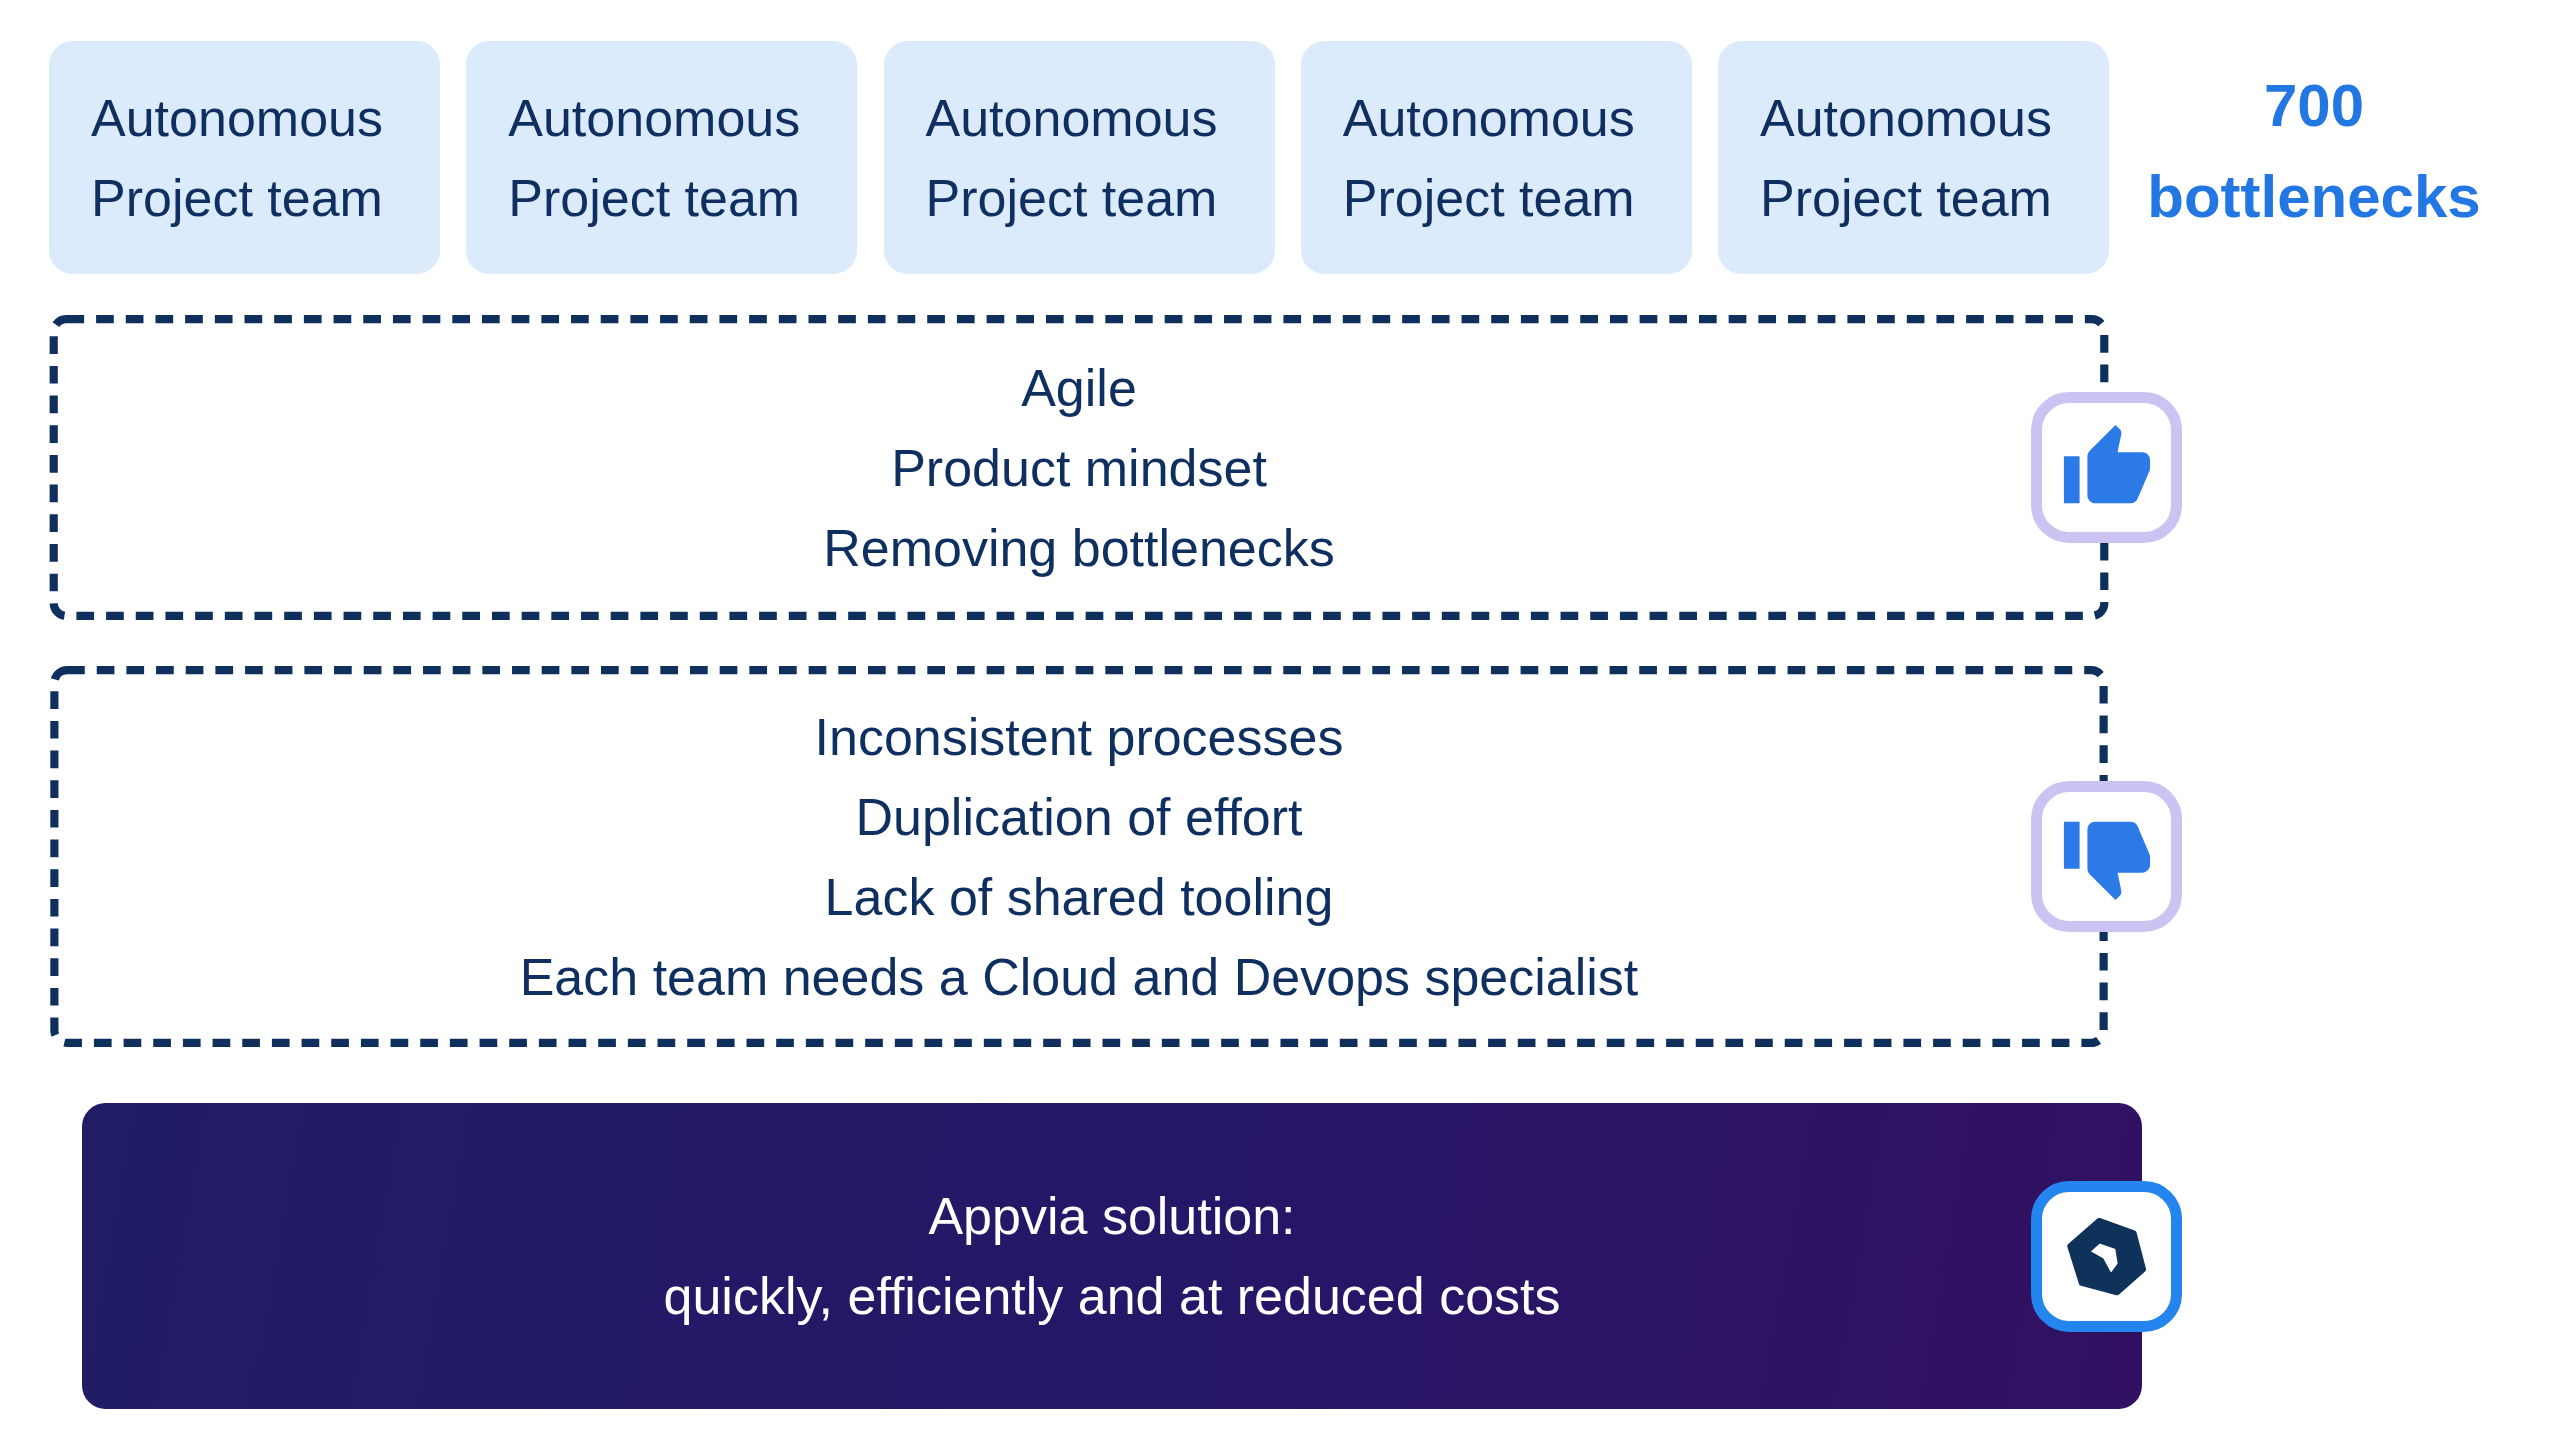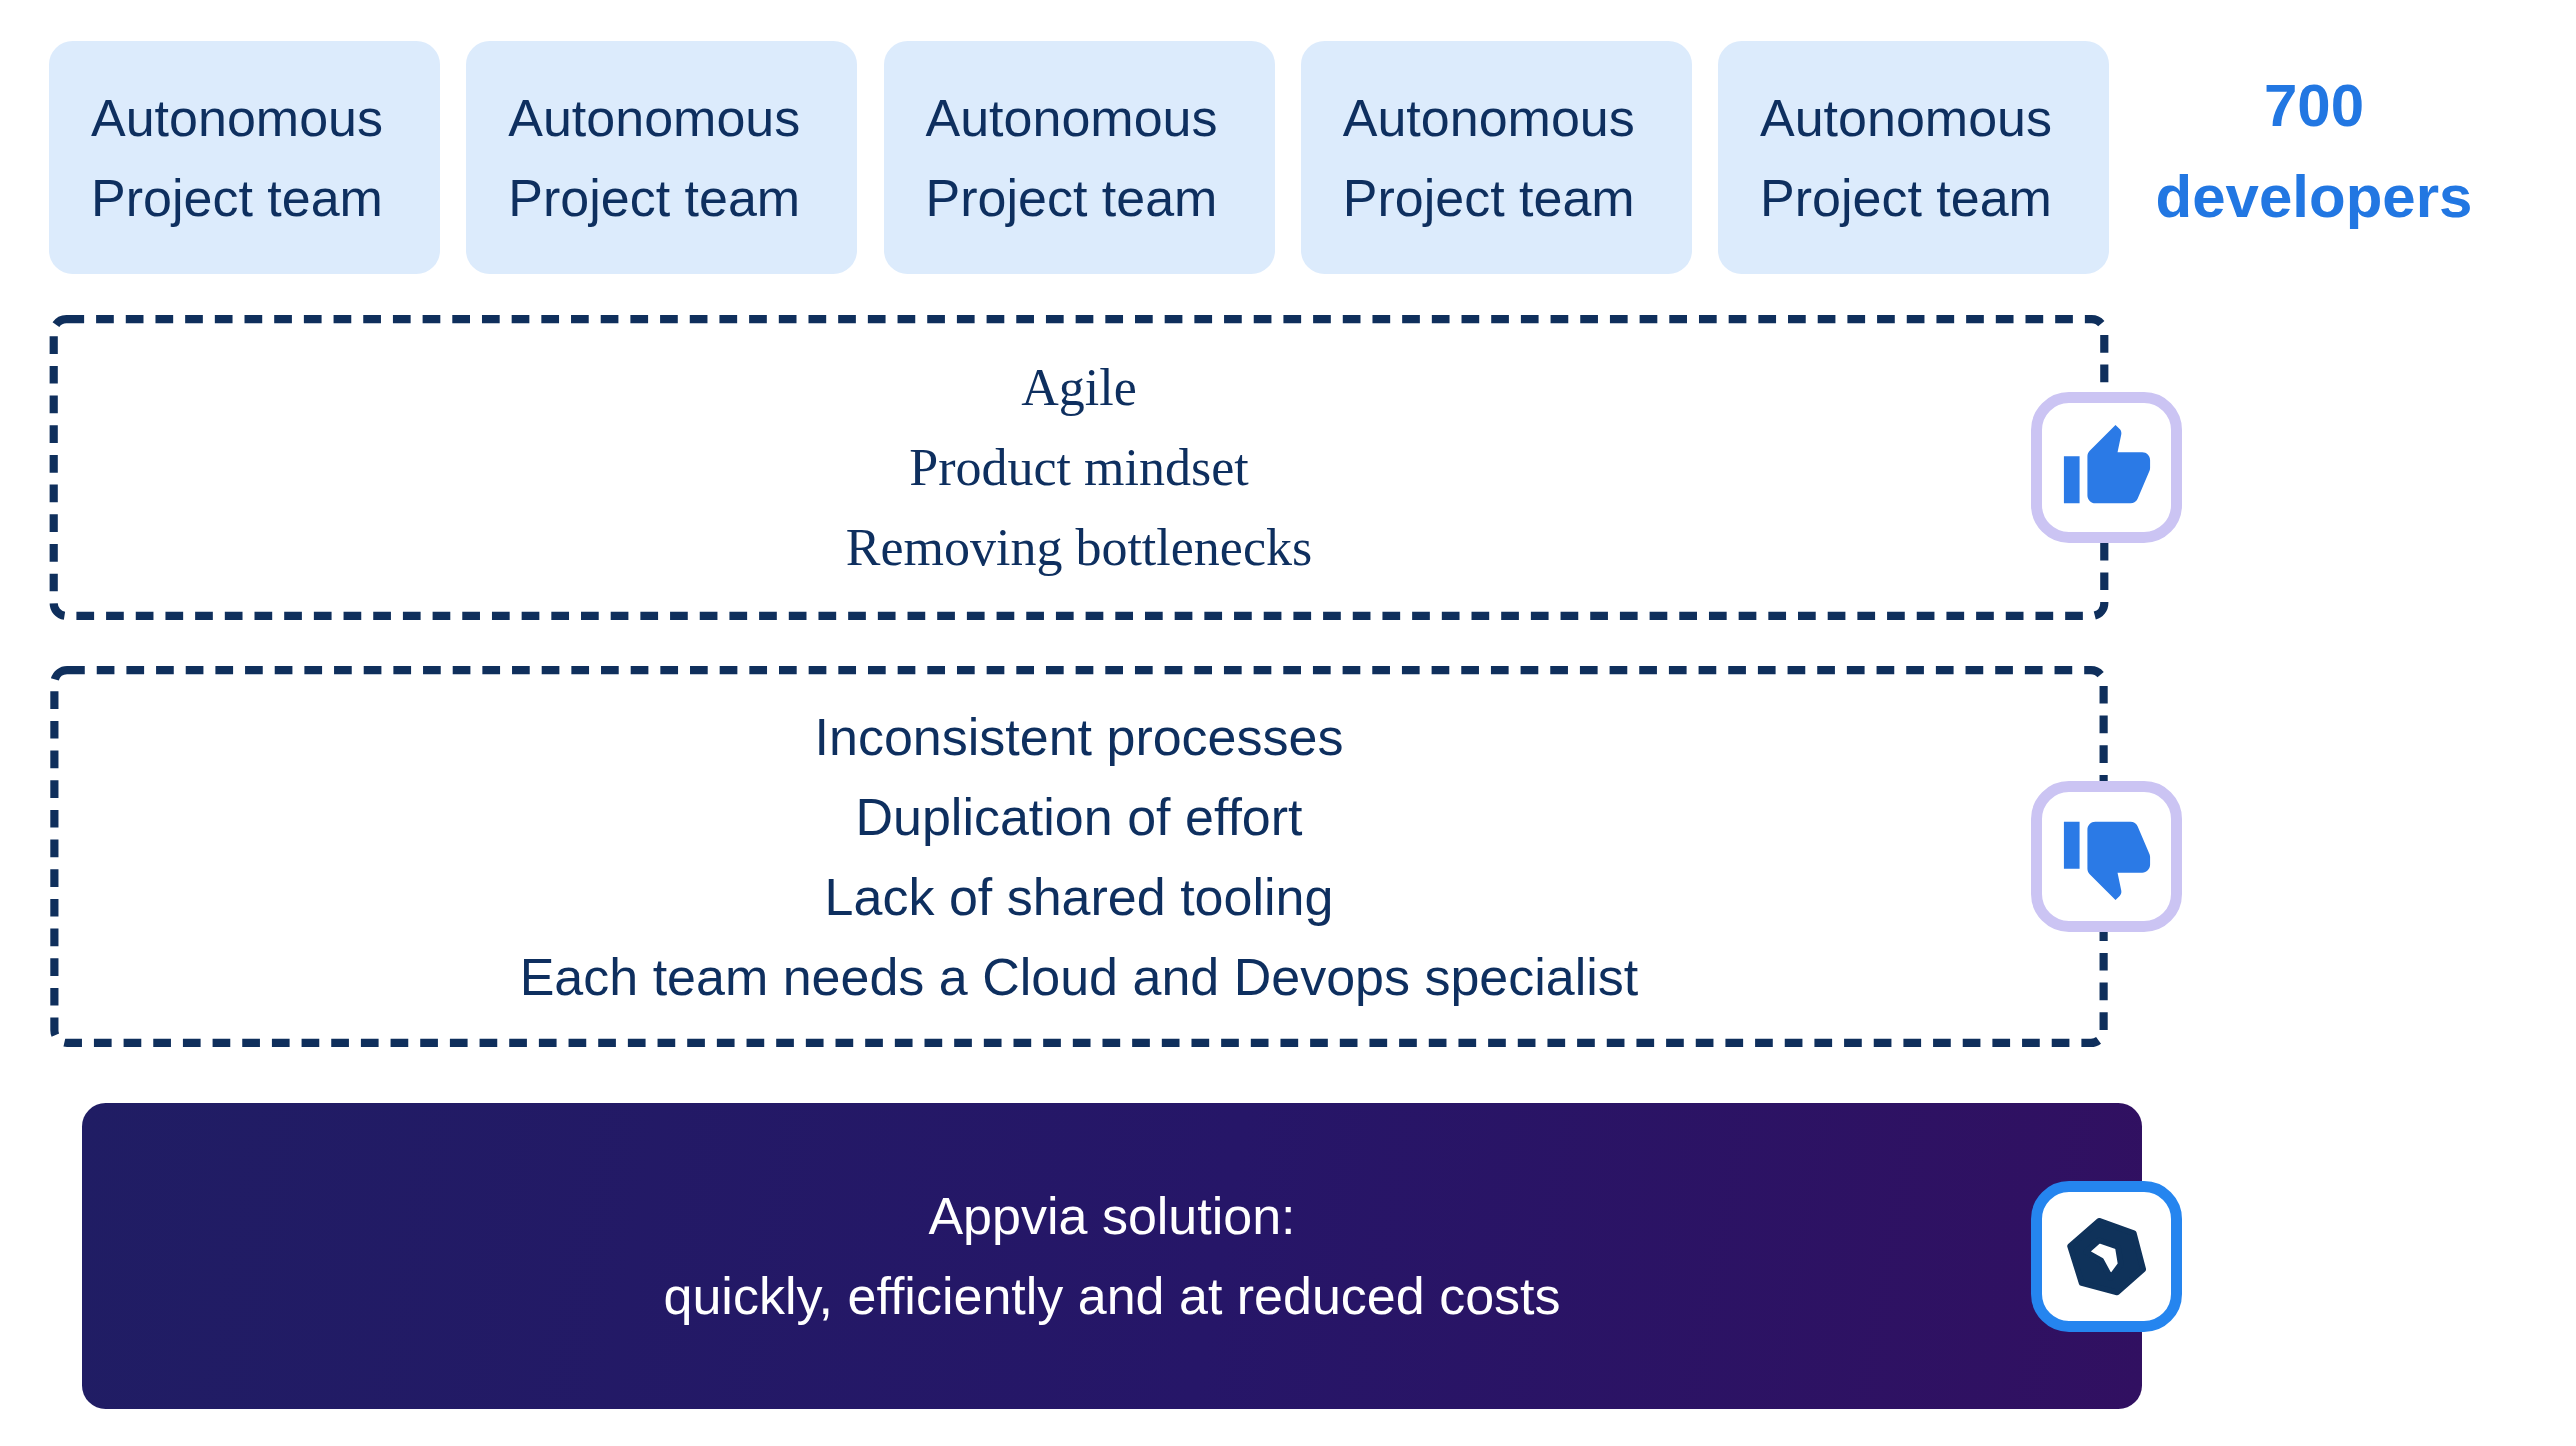--- a/index.html
+++ b/index.html
@@ -60,21 +60,21 @@
   }
   .section .lines {
     position: relative;
     z-index: 1;
     text-align: center;
     font-size: 52px;
     line-height: 80px;
     font-weight: 500;
     color: #0e2f5f;
   }
-  #section-benefits  { top: 315px;  height: 305px; font-family: Liberation Serif, serif; }
+  #section-benefits  { top: 315px;  height: 305px; }
   #section-drawbacks { top: 666px;  height: 381px; }
   #section-solution  {
     top: 1103px; height: 306px;
     border-radius: 23.6px;
     background: linear-gradient(100deg, #201d64 0%, #261668 55%, #311061 100%);
     margin-left: 33px;
   }
   #section-solution .lines { color: #ffffff; }
   .dashed-svg { position: absolute; left: 0; top: 0; z-index: 0; }
 
@@ -123,21 +123,21 @@
   </div>
 
   <div class="team-box">
     <span>Autonomous</span>
     <span>Project team</span>
   </div>
 </div>
 
   <div class="dev-count">
     <div>700</div>
-    <div>developers</div>
+    <div>bottlenecks</div>
   </div>
 
   <div class="section" id="section-benefits">
     <svg class="dashed-svg" width="2060" height="305" viewBox="0 0 2268 336">
       <rect x="4.5" y="4.5" width="2259" height="327" rx="14" fill="none" stroke="#0f2f5c" stroke-width="9" stroke-dasharray="19.5 13.2"></rect>
     </svg>
     <div class="lines">
   <div class="line">Agile</div>
 
   <div class="line">Product mindset</div>

